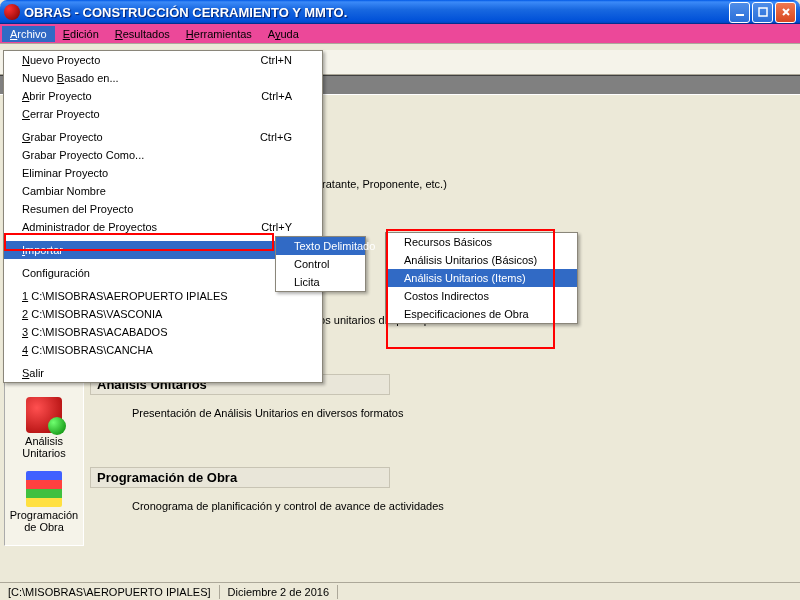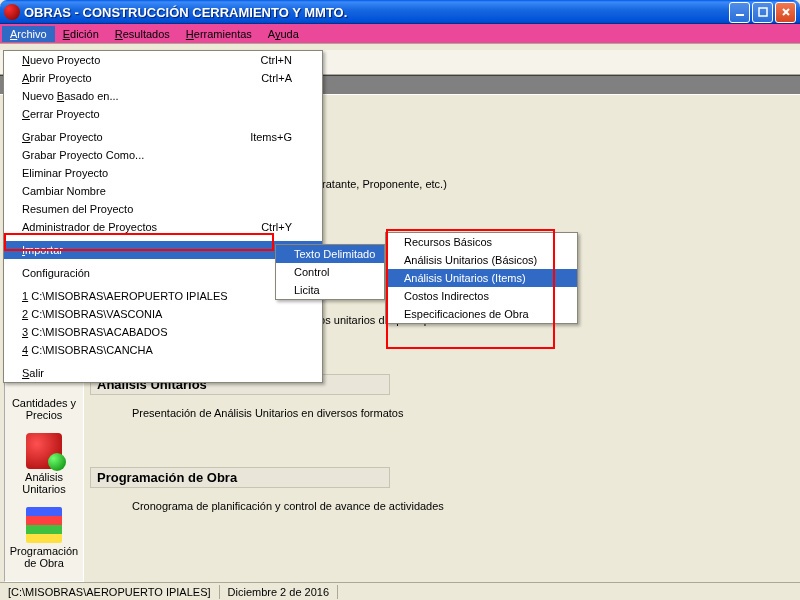--- a/index.html
+++ b/index.html
@@ -40,21 +40,21 @@
 .status-cell { padding:1px 8px; border-right:1px solid #aca899; }
 
 
 .menu { position:absolute; background:#fff; border:1px solid #8a867a; box-shadow:2px 2px 3px rgba(0,0,0,.3); }
 .mi { padding:3px 30px 3px 18px; white-space:nowrap; display:flex; justify-content:space-between; cursor:default; }
 .mi.hl { background:#316ac5; color:#fff; }
 .sep { height:1px; margin:2px 1px; background:#c8c4b4; border-bottom:1px solid #fff; }
 .arrow::after { content:"▸"; font-size:9px; margin-left:20px; }
 
 #menu1 { top:50px; left:3px; width:320px; }
-#menu2 { top:244px; left:275px; width:110px; }
+#menu2 { top:236px; left:275px; width:91px; }
 #menu3 { top:232px; left:385px; width:193px; }
 
 .redbox { position:absolute; border:2px solid #ff0000; pointer-events:none; }
 #rb1 { top:233px; left:4px; width:270px; height:18px; }
 #rb2 { top:229px; left:386px; width:169px; height:120px; }
 </style>
 </head>
 <body>
 
 <div class="titlebar">
@@ -84,23 +84,20 @@
   <div class="menu-item"><span class="ul">H</span>erramientas</div>
   <div class="menu-item">A<span class="ul">y</span>uda</div>
 </div>
 
 <div class="content">
   <div class="lightband"></div>
   <div class="band"></div>
 
   <div class="sidebar">
     <div style="height:280px"></div>
-    <div class="sb-cell">
-      <div class="sb-label">Cantidades y Precios</div>
-    </div>
     <div class="sb-cell">
       <div class="sb-icon ic2"></div>
       <div class="sb-label">Análisis Unitarios</div>
     </div>
     <div class="sb-cell">
       <div class="sb-icon ic3"></div>
       <div class="sb-label">Programación de Obra</div>
     </div>
   </div>
 
@@ -114,33 +111,33 @@
     <div class="section-d">Cronograma de planificación y control de avance de actividades</div>
   </div>
 </div>
 
 <div class="menu" id="menu1">
   <div class="mi">
       <span><span class="ul">N</span>uevo Proyecto</span>
       <span>Ctrl+N</span>
     </div>
   <div class="mi">
+      <span>Nuevo <span class="ul">B</span>asado en...</span>
+    </div>
+  <div class="mi">
       <span><span class="ul">A</span>brir Proyecto</span>
       <span>Ctrl+A</span>
     </div>
   <div class="mi">
-      <span>Nuevo <span class="ul">B</span>asado en...</span>
-    </div>
-  <div class="mi">
       <span><span class="ul">C</span>errar Proyecto</span>
     </div>
   <div class="sep"></div>
   <div class="mi">
       <span><span class="ul">G</span>rabar Proyecto</span>
-      <span>Items+G</span>
+      <span>Ctrl+G</span>
     </div>
   <div class="mi">
       <span>Grabar Proyecto Como...</span>
     </div>
   <div class="mi">
       <span>Eliminar Proyecto</span>
     </div>
   <div class="mi">
       <span>Cambiar Nombre</span>
     </div>

